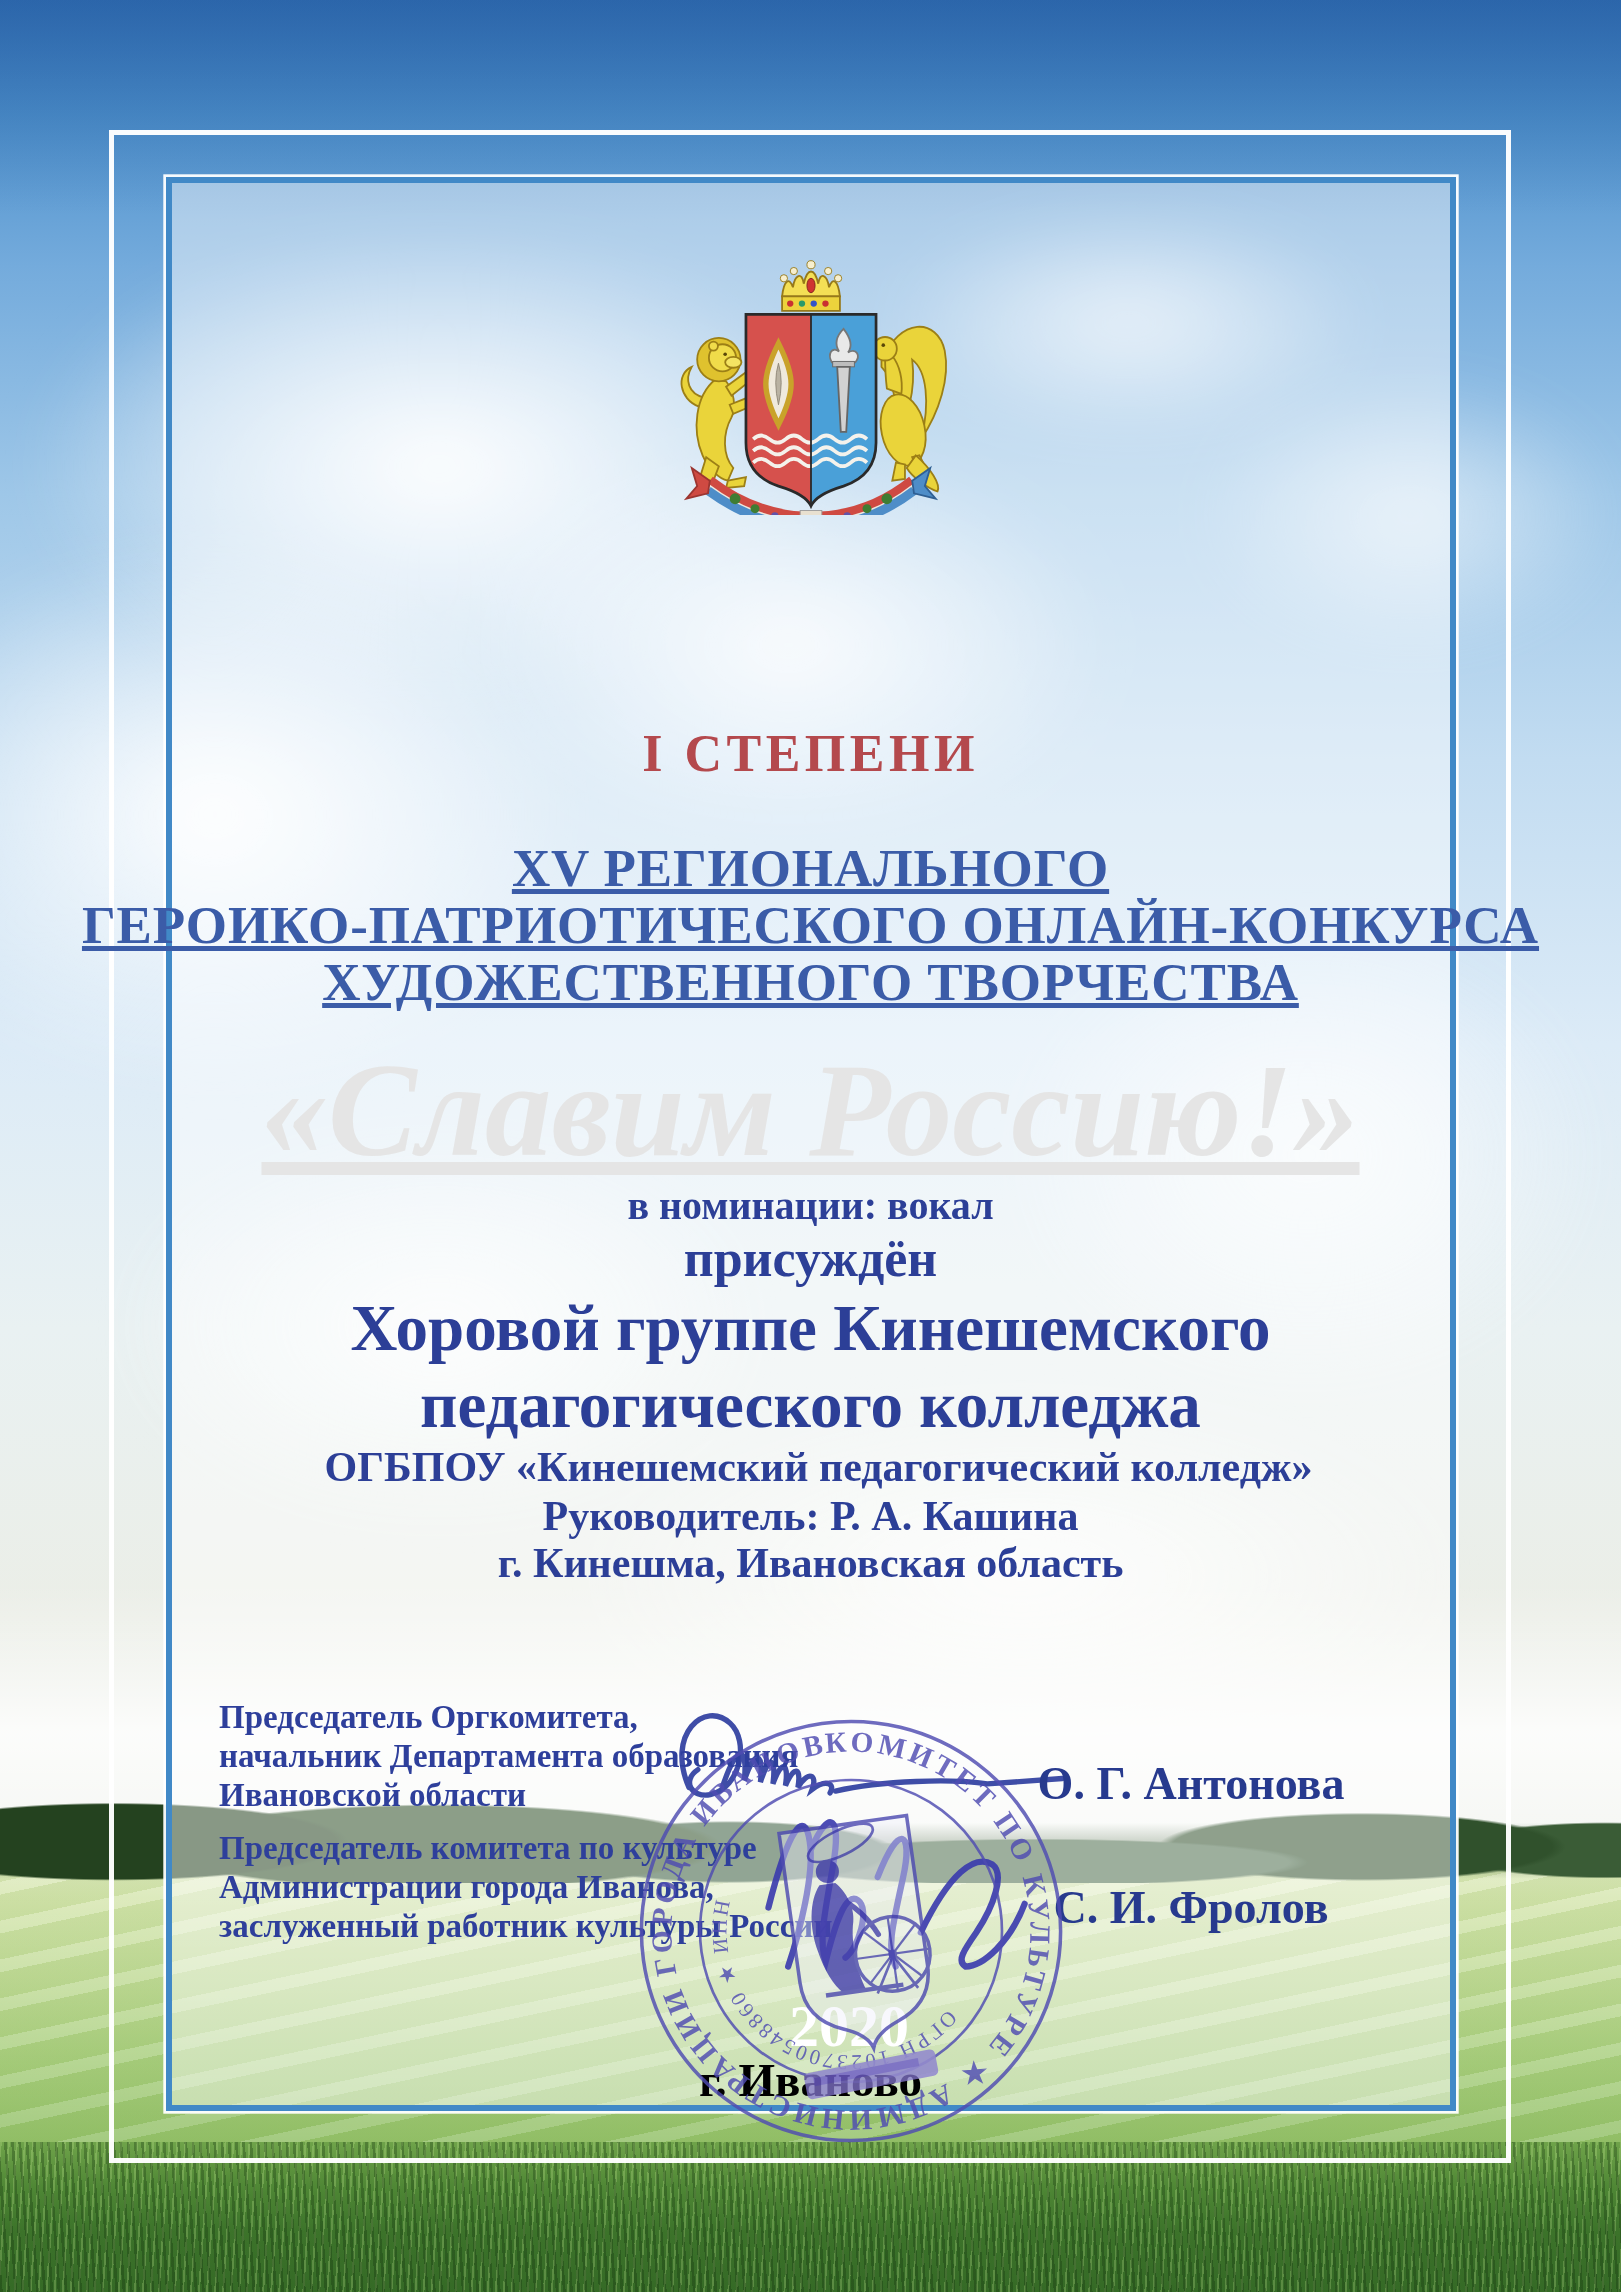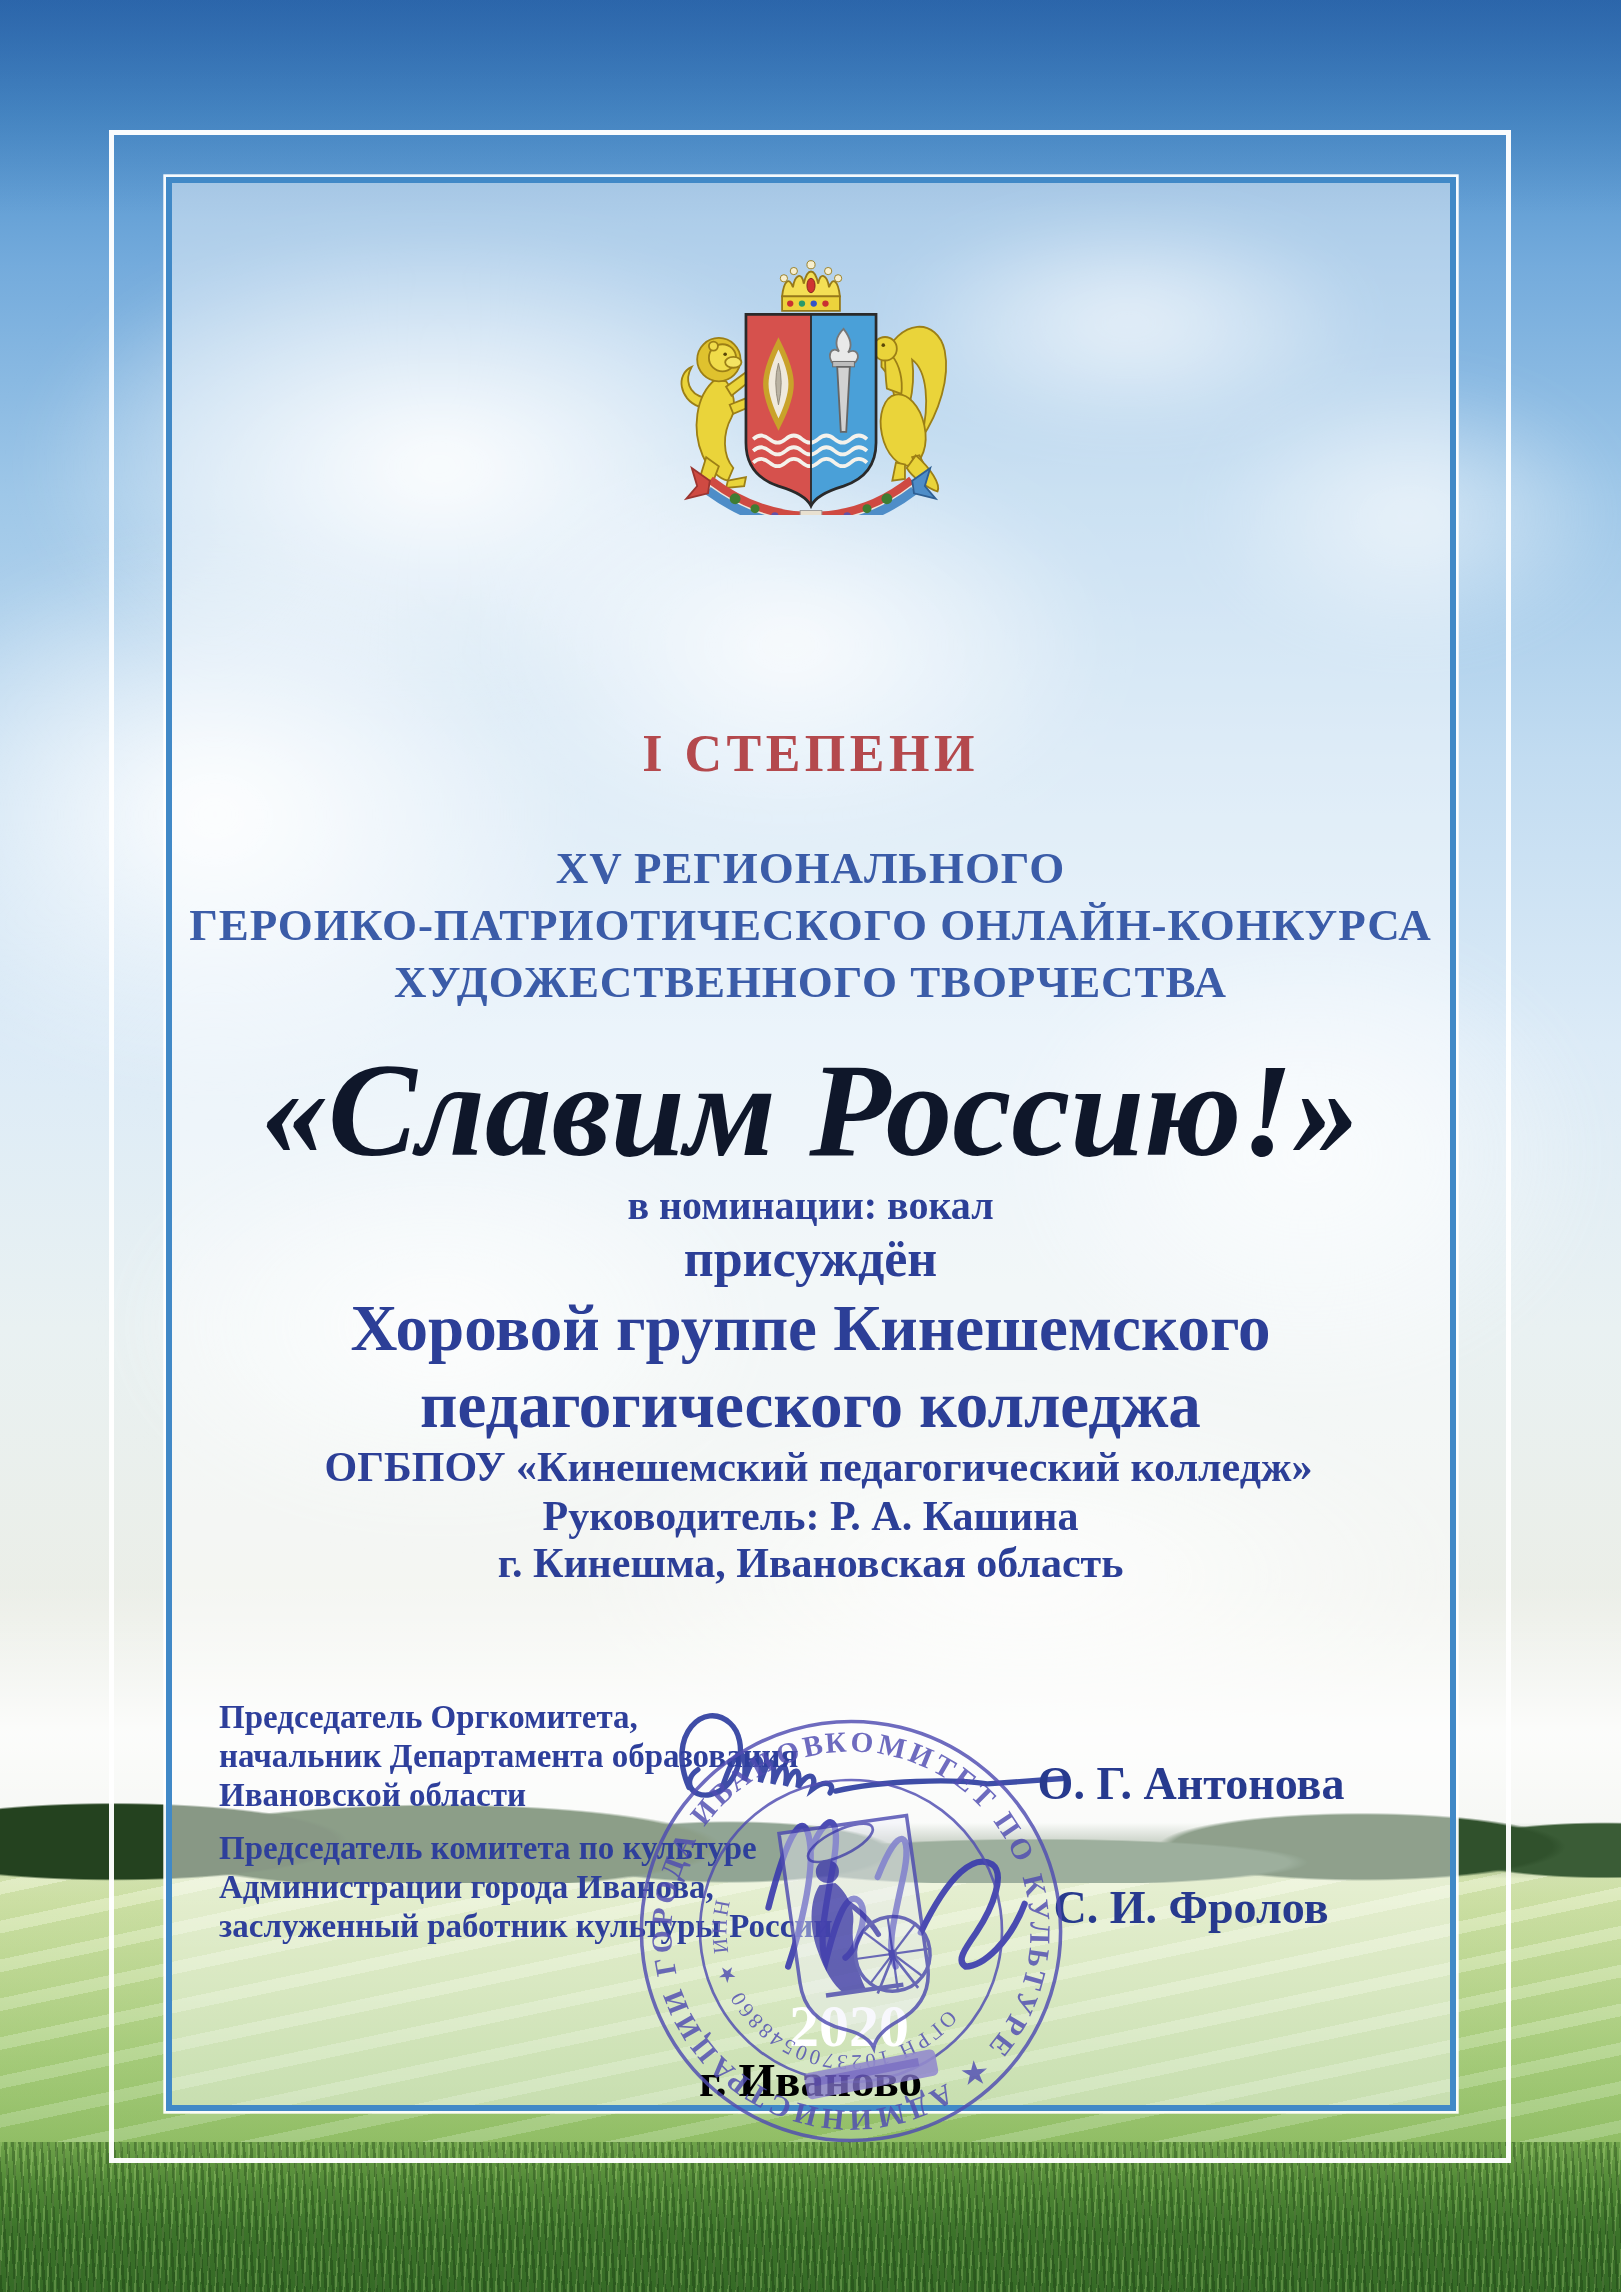--- a/index.html
+++ b/index.html
@@ -48,23 +48,23 @@
     box-shadow:0 0 0 2.7px rgba(255,255,255,.95);
     background:rgba(255,255,255,.46);}
   .frame-outer{position:absolute;left:109px;top:130px;width:1402px;height:2033px;z-index:6;
     box-sizing:border-box;border:5.4px solid rgba(255,255,255,.97);}
   
   .t{position:absolute;left:0;width:1621px;text-align:center;z-index:7;font-weight:bold;}
   .title{top:534px;font-size:195px;line-height:197px;letter-spacing:12.5px;color:#c8393c;
     text-shadow:-3.6px -3.6px 0 #fff,3.6px -3.6px 0 #fff,-3.6px 3.6px 0 #fff,3.6px 3.6px 0 #fff,
       0 -4.5px 0 #fff,0 4.5px 0 #fff,-4.5px 0 0 #fff,4.5px 0 0 #fff,8px 10.7px 12.5px rgba(40,70,140,.55);}
   .degree{top:724px;font-size:52px;letter-spacing:4.5px;color:#b4494d;}
-  .caps{top:840px;font-size:45px;line-height:57px;letter-spacing:0.9px;color:#3b5ca8;}
-  .script{top:1030px;font-size:133px;line-height:161px;color:#0f172a;
-    font-style:italic;font-weight:bold;}
+  .caps{top:840px;font-size:53px;line-height:57px;letter-spacing:0.9px;color:#3b5ca8;text-decoration:underline;}
+  .script{top:1030px;font-size:133px;line-height:161px;color:#e5e5e5;
+    font-style:italic;font-weight:bold;text-decoration:underline;}
   .nomin{top:1182px;font-size:40px;color:#2c3f97;}
   .award{top:1229px;font-size:52px;color:#2c3f97;}
   .recip{top:1290px;font-size:65px;line-height:77px;color:#2c3f97;}
   .org{top:1444px;font-size:42px;line-height:47px;color:#2c3f97;margin-left:8px;}
   .leader{top:1492px;font-size:42px;color:#2c3f97;}
   .city{top:1539px;font-size:42px;color:#2c3f97;}
   .siglabel{position:absolute;left:219px;width:824px;text-align:left;z-index:7;
     font-weight:bold;font-size:33px;line-height:39px;color:#2e3f9b;}
   .sl1{top:1698px;}
   .sl2{top:1829px;}

